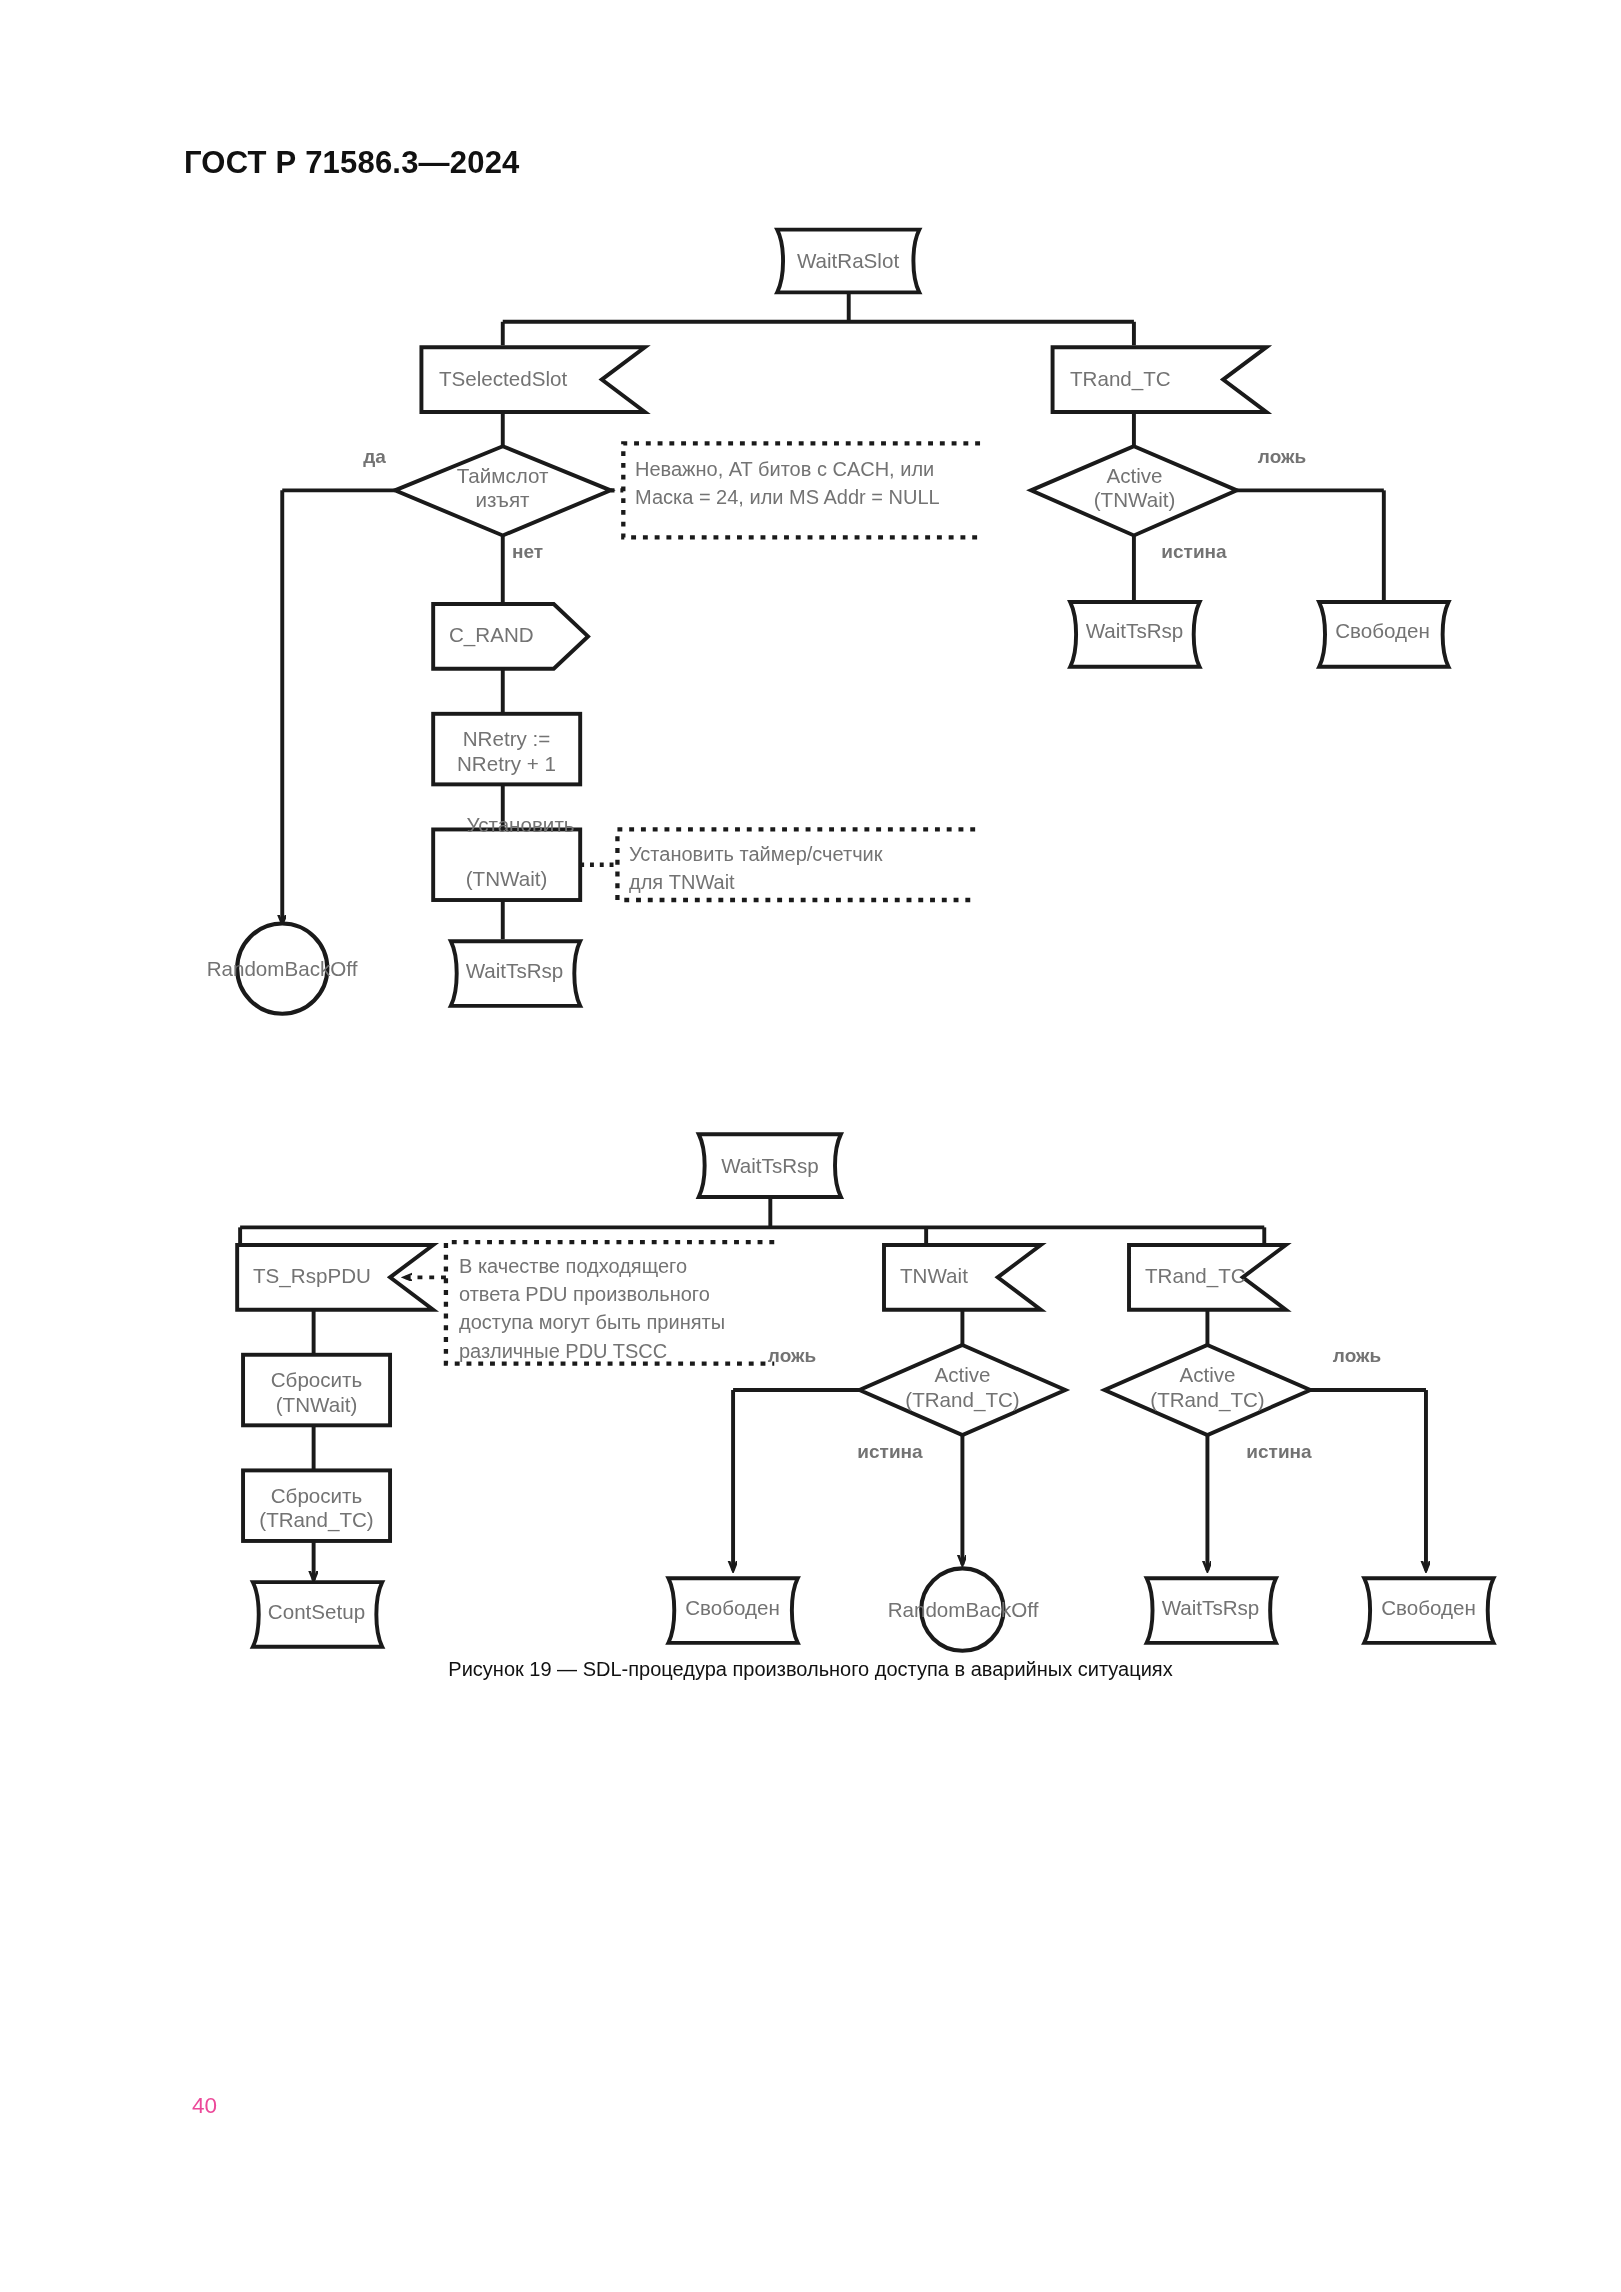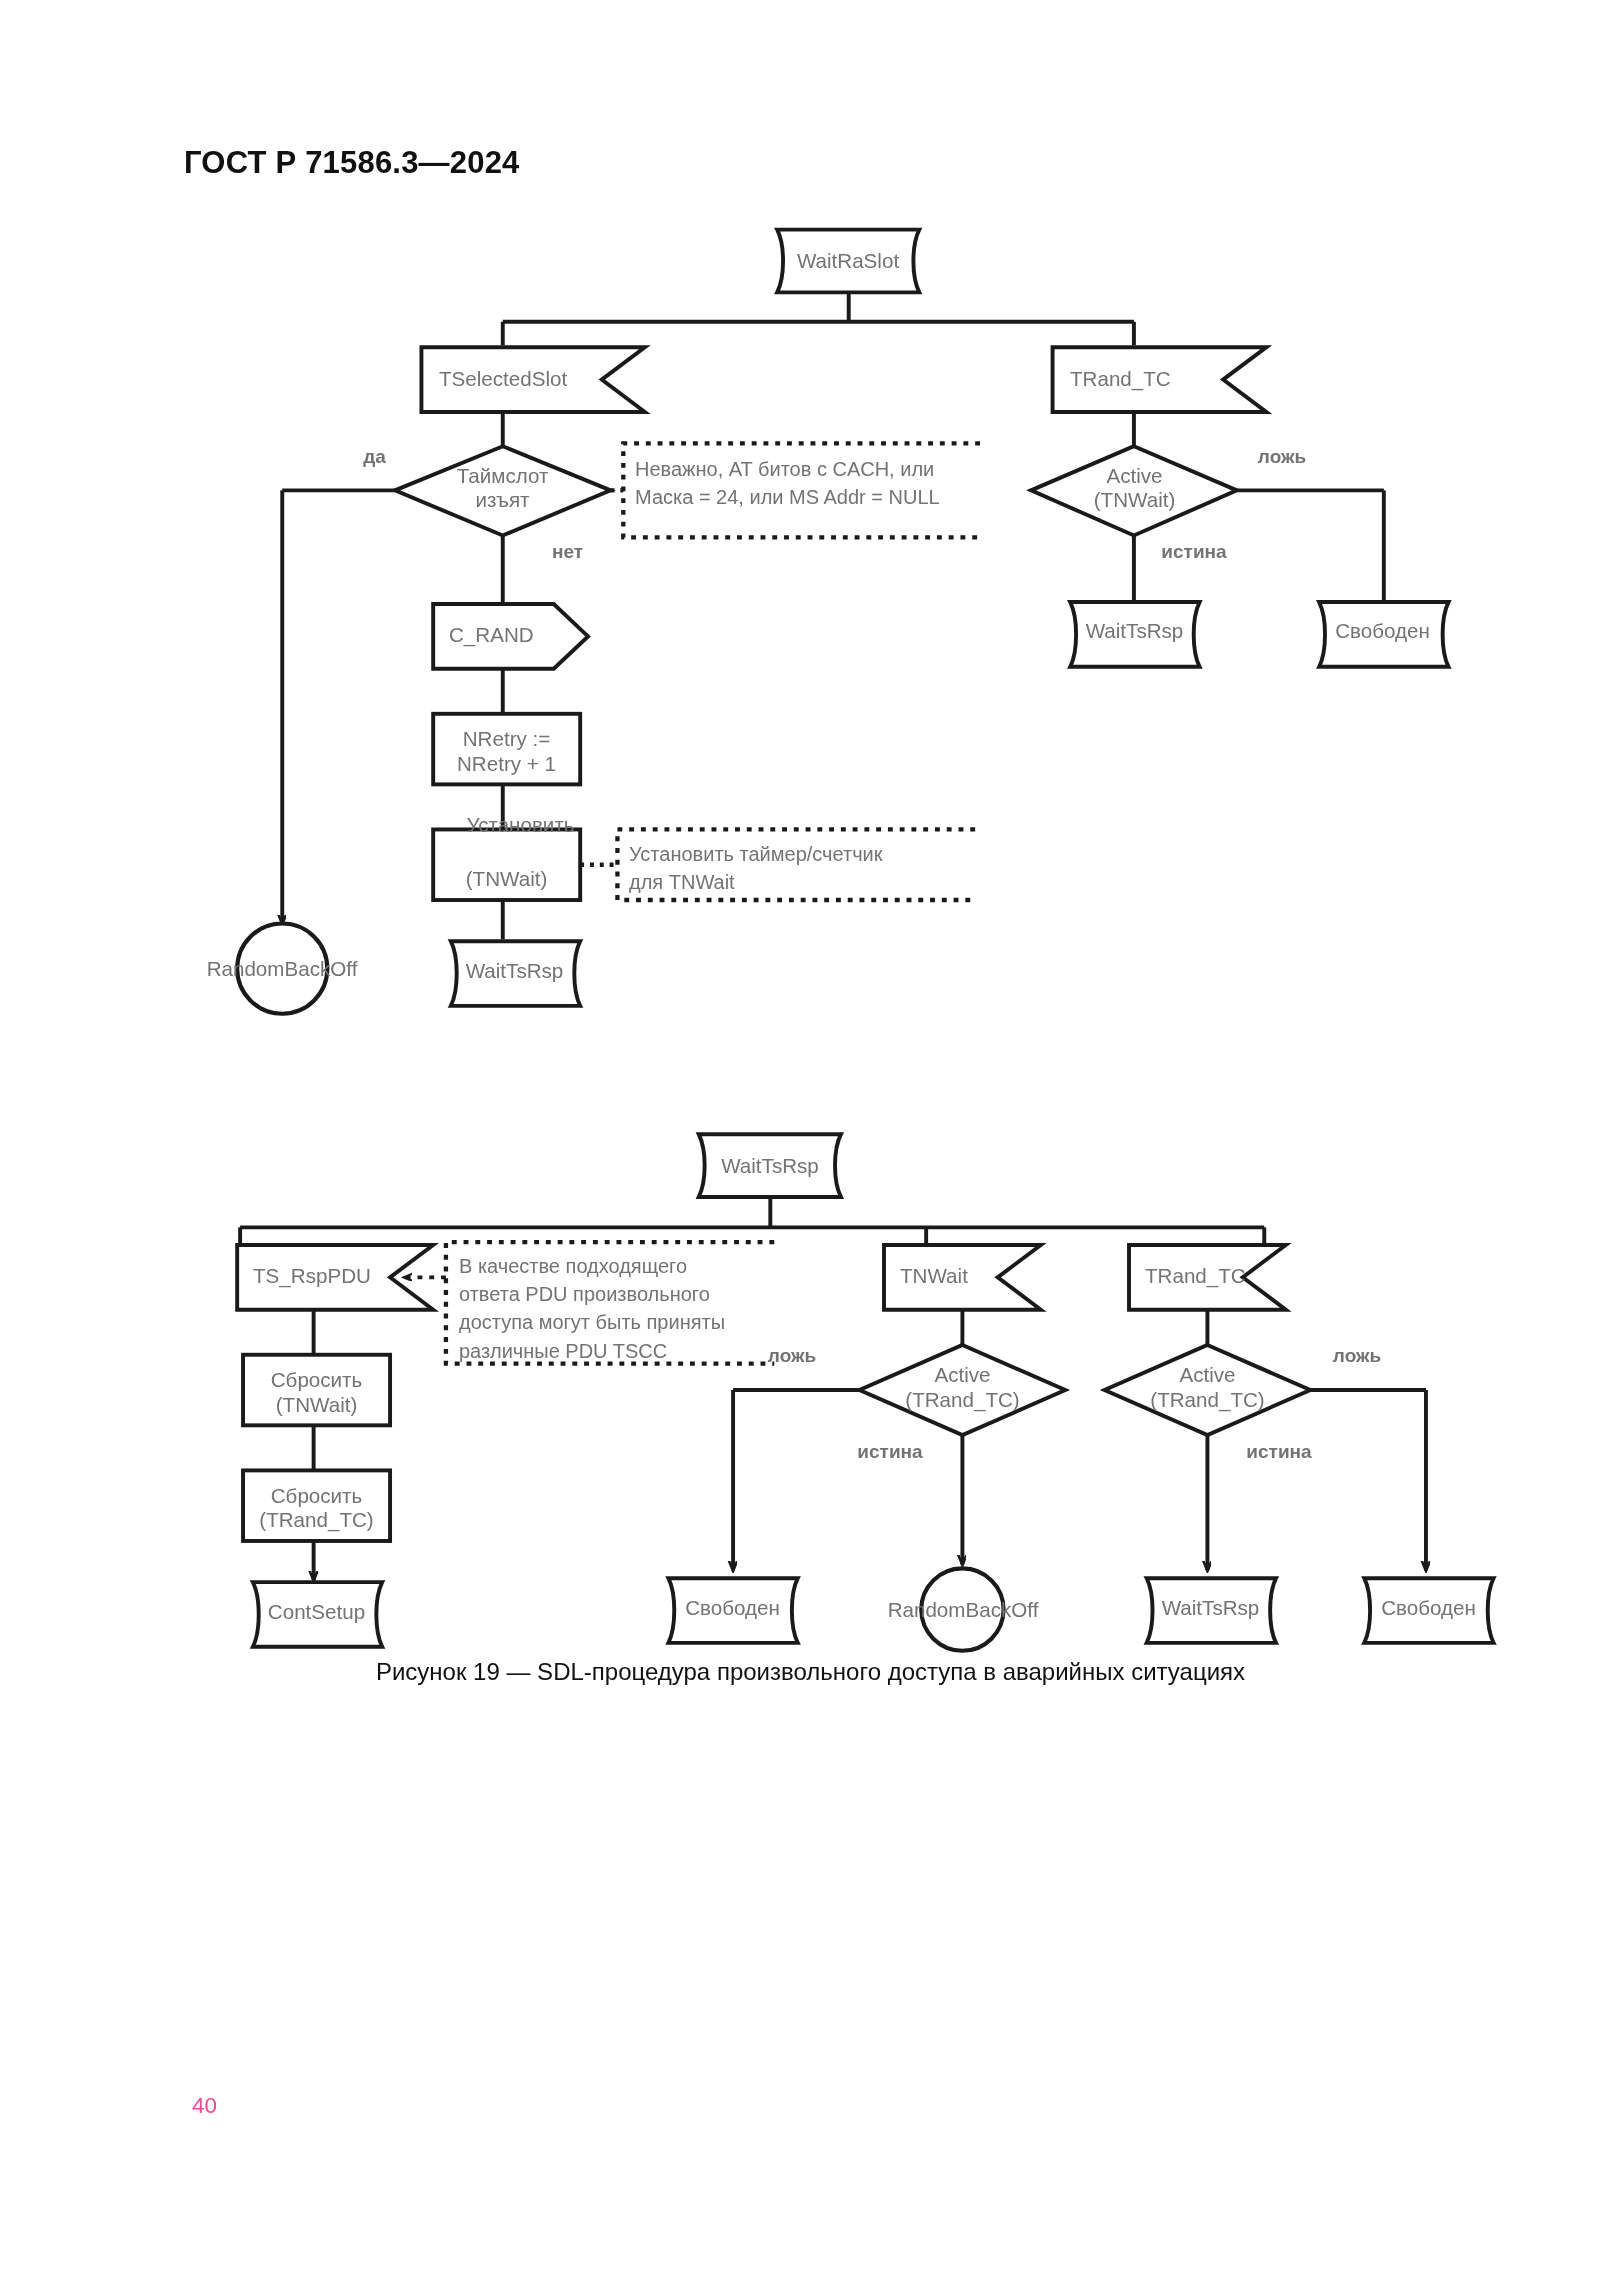--- a/index.html
+++ b/index.html
@@ -15,21 +15,21 @@
     position:absolute;left:184px;top:145px;
     font-size:31px;font-weight:bold;letter-spacing:0.2px;color:#111;
     white-space:nowrap;
   }
   .page-number{
     position:absolute;left:192px;top:2093px;
     font-size:22.5px;color:#ec4899;
   }
   .figure-caption{
     position:absolute;left:0;top:1658px;width:1621px;
-    text-align:center;font-size:24px;color:#111;
+    text-align:center;font-size:20px;color:#111;
   }
 
   
   .diagram{position:absolute;left:0;top:0;width:1621px;height:2293px;
            pointer-events:none;}
   .diagram svg{display:block;}
 
   
   .lbl{
     position:absolute;font-size:20.6px;color:#737373;
@@ -173,21 +173,21 @@
   <div class="lbl" style="left:767px;top:249px;width:162px;">WaitRaSlot</div>
 
   <div class="lbl flag" style="left:439px;top:367px;width:176px;">TSelectedSlot</div>
 
   <div class="lbl flag" style="left:1070px;top:367px;width:176px;">TRand_TC</div>
 
   <div class="lbl" style="left:424px;top:464px;width:157px;">Таймслот</div>
   <div class="lbl" style="left:424px;top:488px;width:157px;">изъят</div>
 
   <div class="lbl small" style="left:345px;top:446px;width:59px;">да</div>
-  <div class="lbl small" style="left:533px;top:541px;width:69px;text-align:center;">нет</div>
+  <div class="lbl small" style="left:493px;top:541px;width:69px;text-align:center;">нет</div>
 
   <div class="lbl cmt" style="left:635px;top:456px;width:343px;">Неважно, AT битов с CACH, или</div>
   <div class="lbl cmt" style="left:635px;top:484px;width:343px;">Маска = 24, или MS Addr = NULL</div>
 
   <div class="lbl flag" style="left:449px;top:623px;width:147px;">C_RAND</div>
 
   <div class="lbl" style="left:433px;top:727px;width:147px;">NRetry :=</div>
   <div class="lbl" style="left:433px;top:752px;width:147px;">NRetry + 1</div>
 
   <div class="lbl" style="left:433px;top:813px;width:147px;margin-left:14px;">Установить</div>

